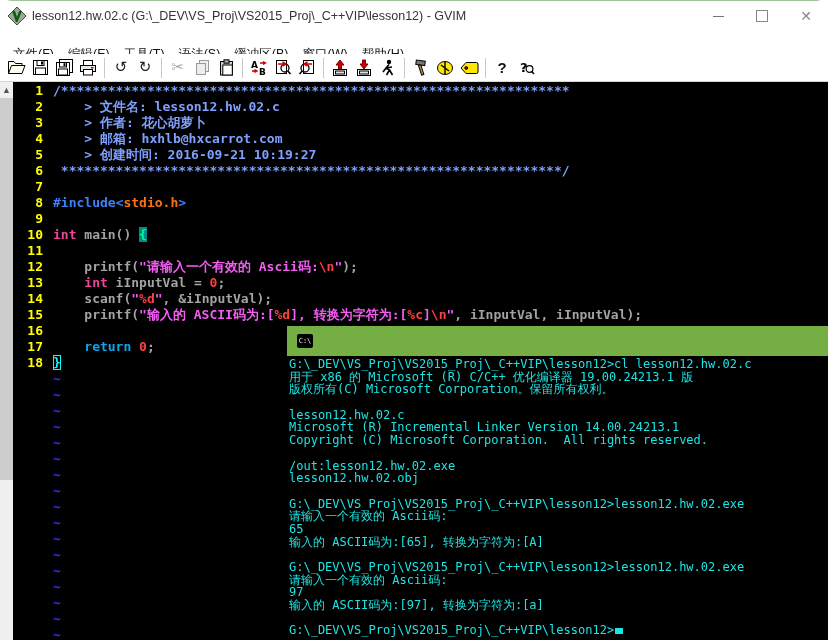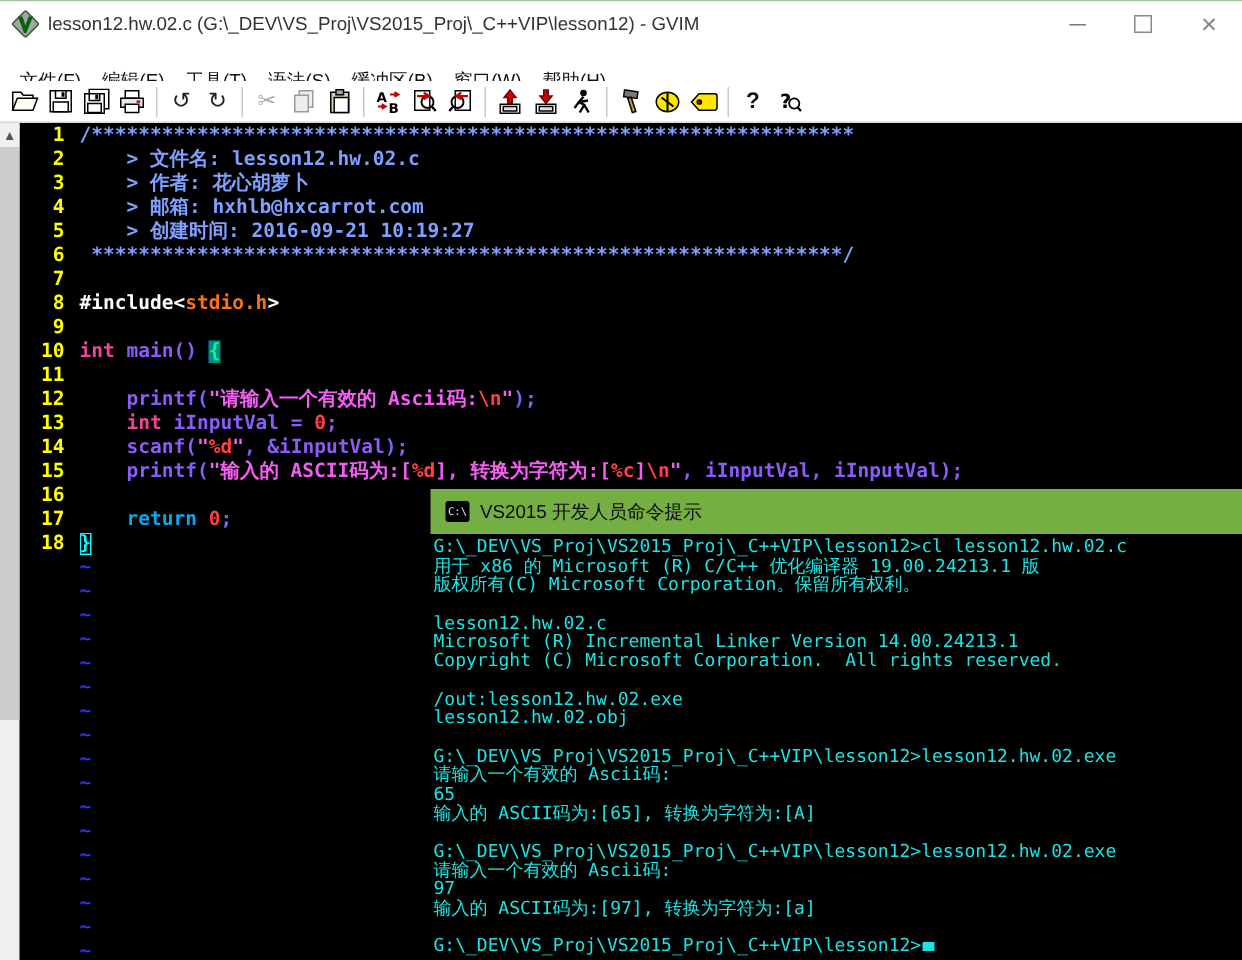--- a/index.html
+++ b/index.html
@@ -1,18 +1,18 @@
 <!DOCTYPE html>
 <html><head>
 <meta charset="utf-8">
 <style>
   html,body{margin:0;padding:0;}
   body{width:828px;height:640px;position:relative;overflow:hidden;
        font-family:"Liberation Sans","DejaVu Sans",sans-serif;background:#fff;}
-  .window{position:absolute;inset:0;background:#fff;border-top:1px solid #9fc39a;}
+  .window{position:absolute;inset:0;background:#fff;border-top:1px solid #9fc39a;border-radius:12px;}
 
   
   .titlebar{position:absolute;left:0;top:0;right:0;height:30px;background:#fff;
             display:flex;align-items:center;}
   .app-icon{width:18px;height:18px;margin:0 6px 0 8px;flex:0 0 auto;}
   .title-text{font-size:12.5px;color:#333;white-space:nowrap;overflow:hidden;}
   .win-controls{margin-left:auto;display:flex;align-items:center;height:100%;}
   .win-btn{width:44px;height:100%;display:flex;align-items:center;justify-content:center;color:#777;}
   .btn-min i{display:block;width:11px;height:0;border-top:1px solid #777;}
   .btn-max i{display:block;width:10px;height:10px;border:1px solid #888;}
@@ -38,26 +38,26 @@
   .vs-arrow{position:absolute;left:0;top:0;width:13px;height:16px;background:#f0f0f0;
             color:#555;font-size:9px;text-align:center;line-height:16px;}
   .vs-thumb{position:absolute;left:0;top:16px;width:13px;height:382px;background:#cdcdcd;}
   .code{position:absolute;left:13px;top:0;right:0;bottom:0;
         font-family:"DejaVu Sans Mono","Liberation Mono",monospace;
         font-size:13px;line-height:16px;font-weight:bold;white-space:pre;padding-top:1px;}
   .row{height:16px;}
   .ln{display:inline-block;width:30px;text-align:right;color:#ffff00;margin-right:10px;}
   .tilde-ln{display:inline-block;width:30px;margin-right:10px;}
   .seg-comment{color:#80a0ff;}
-  .seg-normal{color:#8b5cf6;}
+  .seg-normal{color:#a3a3a3;}
   .seg-type{color:#ec4899;}
   .seg-string{color:#f25df2;}
   .seg-special{color:#ff4040;}
   .seg-number{color:#ff4040;}
-  .seg-preproc{color:#ffffff;}
+  .seg-preproc{color:#3b82f6;}
   .seg-include{color:#f97316;}
   .seg-statement{color:#0ea5e9;}
   .seg-matchparen{color:#00ff88;background:#008b8b;}
   .seg-cursor{color:#00ffff;box-shadow:inset 0 0 0 1px #00ffff;}
   .seg-tilde{color:#3333ff;}
 
   
   .console{position:absolute;left:287px;top:325px;width:541px;height:315px;background:#000;}
   .console-titlebar{position:absolute;left:0;top:0;right:0;height:30px;background:#75ae43;
                     display:flex;align-items:center;}
@@ -246,18 +246,17 @@
     <div class="vscroll">
       <div class="vs-arrow">▲</div>
       <div class="vs-thumb"></div>
     </div>
     <div class="code" id="code"><div class="row"><span class="ln">1</span><span class="seg-comment">/*****************************************************************</span></div><div class="row"><span class="ln">2</span><span class="seg-comment">    &gt; 文件名: lesson12.hw.02.c</span></div><div class="row"><span class="ln">3</span><span class="seg-comment">    &gt; 作者: 花心胡萝卜</span></div><div class="row"><span class="ln">4</span><span class="seg-comment">    &gt; 邮箱: hxhlb@hxcarrot.com</span></div><div class="row"><span class="ln">5</span><span class="seg-comment">    &gt; 创建时间: 2016-09-21 10:19:27</span></div><div class="row"><span class="ln">6</span><span class="seg-comment"> ****************************************************************/</span></div><div class="row"><span class="ln">7</span></div><div class="row"><span class="ln">8</span><span class="seg-preproc">#include</span><span class="seg-preproc">&lt;</span><span class="seg-include">stdio.h</span><span class="seg-preproc">&gt;</span></div><div class="row"><span class="ln">9</span></div><div class="row"><span class="ln">10</span><span class="seg-type">int</span><span class="seg-normal"> main() </span><span class="seg-matchparen">{</span></div><div class="row"><span class="ln">11</span></div><div class="row"><span class="ln">12</span><span class="seg-normal">    printf(</span><span class="seg-string">"请输入一个有效的 Ascii码:</span><span class="seg-special">\n</span><span class="seg-string">"</span><span class="seg-normal">);</span></div><div class="row"><span class="ln">13</span><span class="seg-normal">    </span><span class="seg-type">int</span><span class="seg-normal"> iInputVal = </span><span class="seg-number">0</span><span class="seg-normal">;</span></div><div class="row"><span class="ln">14</span><span class="seg-normal">    scanf(</span><span class="seg-string">"</span><span class="seg-special">%d</span><span class="seg-string">"</span><span class="seg-normal">, &amp;iInputVal);</span></div><div class="row"><span class="ln">15</span><span class="seg-normal">    printf(</span><span class="seg-string">"输入的 ASCII码为:[</span><span class="seg-special">%d</span><span class="seg-string">], 转换为字符为:[</span><span class="seg-special">%c</span><span class="seg-string">]</span><span class="seg-special">\n</span><span class="seg-string">"</span><span class="seg-normal">, iInputVal, iInputVal);</span></div><div class="row"><span class="ln">16</span></div><div class="row"><span class="ln">17</span><span class="seg-normal">    </span><span class="seg-statement">return</span><span class="seg-normal"> </span><span class="seg-number">0</span><span class="seg-normal">;</span></div><div class="row"><span class="ln">18</span><span class="seg-cursor">}</span></div><div class="row"><span class="tilde-ln"></span><span class="seg-tilde">~</span></div><div class="row"><span class="tilde-ln"></span><span class="seg-tilde">~</span></div><div class="row"><span class="tilde-ln"></span><span class="seg-tilde">~</span></div><div class="row"><span class="tilde-ln"></span><span class="seg-tilde">~</span></div><div class="row"><span class="tilde-ln"></span><span class="seg-tilde">~</span></div><div class="row"><span class="tilde-ln"></span><span class="seg-tilde">~</span></div><div class="row"><span class="tilde-ln"></span><span class="seg-tilde">~</span></div><div class="row"><span class="tilde-ln"></span><span class="seg-tilde">~</span></div><div class="row"><span class="tilde-ln"></span><span class="seg-tilde">~</span></div><div class="row"><span class="tilde-ln"></span><span class="seg-tilde">~</span></div><div class="row"><span class="tilde-ln"></span><span class="seg-tilde">~</span></div><div class="row"><span class="tilde-ln"></span><span class="seg-tilde">~</span></div><div class="row"><span class="tilde-ln"></span><span class="seg-tilde">~</span></div><div class="row"><span class="tilde-ln"></span><span class="seg-tilde">~</span></div><div class="row"><span class="tilde-ln"></span><span class="seg-tilde">~</span></div><div class="row"><span class="tilde-ln"></span><span class="seg-tilde">~</span></div><div class="row"><span class="tilde-ln"></span><span class="seg-tilde">~</span></div></div>
   </div>
 
   <div class="console">
     <div class="console-titlebar">
       <span class="cmd-icon">C:\</span>
-      <span class="console-title">VS2015 开发人员命令提示</span>
     </div>
     <div class="console-body" id="console-body"><div class="cline">G:\_DEV\VS_Proj\VS2015_Proj\_C++VIP\lesson12&gt;cl lesson12.hw.02.c</div><div class="cline">用于 x86 的 Microsoft (R) C/C++ 优化编译器 19.00.24213.1 版</div><div class="cline">版权所有(C) Microsoft Corporation。保留所有权利。</div><div class="cline"></div><div class="cline">lesson12.hw.02.c</div><div class="cline">Microsoft (R) Incremental Linker Version 14.00.24213.1</div><div class="cline">Copyright (C) Microsoft Corporation.  All rights reserved.</div><div class="cline"></div><div class="cline">/out:lesson12.hw.02.exe</div><div class="cline">lesson12.hw.02.obj</div><div class="cline"></div><div class="cline">G:\_DEV\VS_Proj\VS2015_Proj\_C++VIP\lesson12&gt;lesson12.hw.02.exe</div><div class="cline">请输入一个有效的 Ascii码:</div><div class="cline">65</div><div class="cline">输入的 ASCII码为:[65], 转换为字符为:[A]</div><div class="cline"></div><div class="cline">G:\_DEV\VS_Proj\VS2015_Proj\_C++VIP\lesson12&gt;lesson12.hw.02.exe</div><div class="cline">请输入一个有效的 Ascii码:</div><div class="cline">97</div><div class="cline">输入的 ASCII码为:[97], 转换为字符为:[a]</div><div class="cline"></div><div class="cline">G:\_DEV\VS_Proj\VS2015_Proj\_C++VIP\lesson12&gt;<span class="ccursor"></span></div></div>
   </div>
 
 </div>
 
 </body></html>

